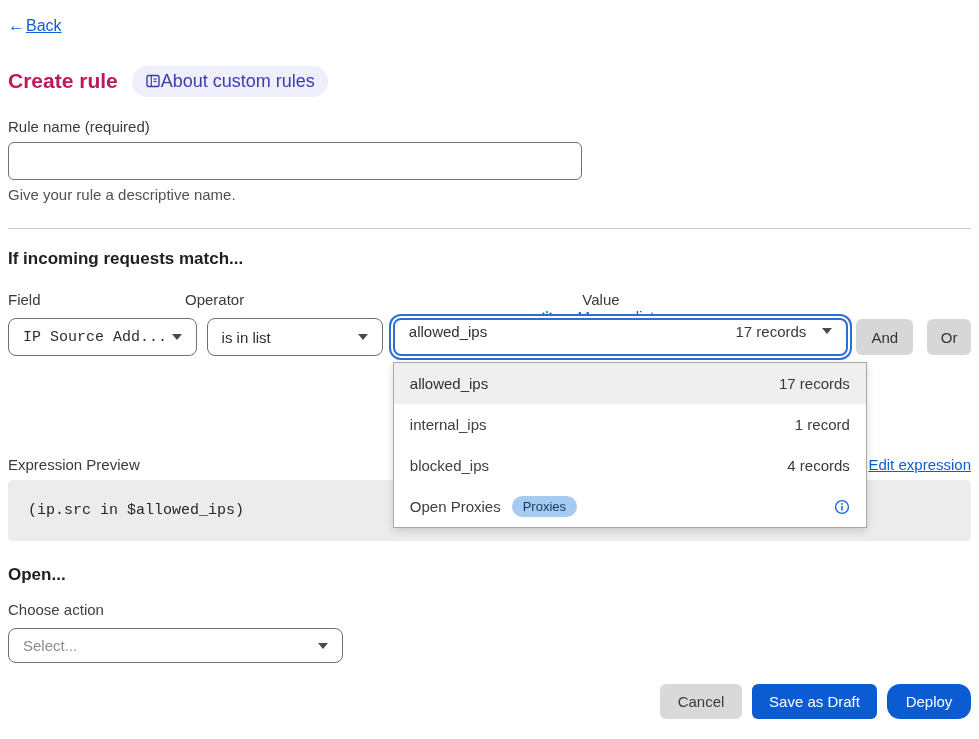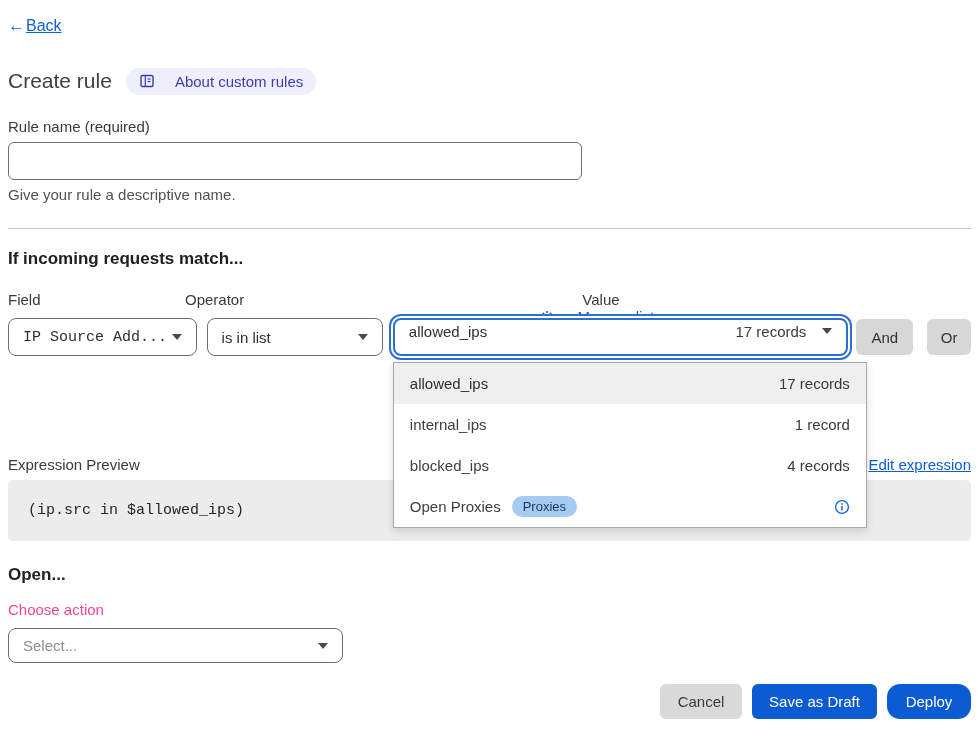--- a/index.html
+++ b/index.html
@@ -7,23 +7,23 @@
   body { font-family:"Liberation Sans", sans-serif; color:#2b2b2b; }
   .container { position:relative; width:979px; height:739px; background:#fff; padding:16px 8px 0 8px; overflow:hidden; }
 
   
   .back-link { display:inline-flex; align-items:center; color:#1160d2; font-size:16px; cursor:pointer; }
   .back-arrow { text-decoration:none; margin-right:1px; font-size:17px; }
   .back-text { text-decoration:underline; }
 
   
   .title-row { display:flex; align-items:center; gap:14px; margin-top:30px; height:30px; }
-  .page-title { font-size:21px; font-weight:400; color:#404040; }
-  .about-badge { display:inline-flex; align-items:center; gap:20px; background:#efeefb; color:#3c3cb0;
-                 border-radius:15px; padding:5px 13px; font-size:15px; cursor:pointer; }
+  .page-title { font-size:21px; font-weight:700; color:#be185d; }
+  .about-badge { display:inline-flex; align-items:center; gap:0; background:#efeefb; color:#3c3cb0;
+                 border-radius:15px; padding:5px 13px; font-size:18px; cursor:pointer; }
 
   
   .field-label { margin-top:22px; font-size:15px; color:#3a3a3a; height:18px; }
   .rule-name-input { display:block; margin-top:6px; width:574px; height:38px; border:1px solid #707070;
                      border-radius:6px; font-size:15px; padding:0 12px; color:#2b2b2b; outline:none;
                      font-family:"Liberation Sans", sans-serif; }
   .helper-text { margin-top:6px; font-size:15px; color:#515151; height:18px; }
 
   hr.divider { border:none; border-top:1px solid #c8c8c8; margin-top:24px; }
 
@@ -66,21 +66,21 @@
   
   .expr-row { display:flex; justify-content:space-between; align-items:center; margin-top:99px; height:18px; }
   .expr-label { font-size:15px; color:#3a3a3a; }
   .edit-link { font-size:15px; color:#0e5dd3; text-decoration:underline; cursor:pointer; }
   .expr-box { margin-top:7px; height:61px; background:#ececec; border-radius:5px; display:flex; align-items:center;
               padding:0 20px; }
   .expr-code { font-family:"Liberation Mono", monospace; font-size:15px; color:#272727; }
 
   
   .then-heading { margin-top:24px; font-size:17px; font-weight:700; color:#202020; height:20px; }
-  .action-label { margin-top:16px; font-size:15px; color:#ec4899; height:18px; }
+  .action-label { margin-top:16px; font-size:15px; color:#404040; height:18px; }
   .sel-action { margin-top:9px; width:335px; height:35px; }
   .sel-action .placeholder { color:#8c8c8c; }
 
   
   .footer { display:flex; justify-content:flex-end; align-items:center; gap:10px; margin-top:21px; }
   .btn { height:35px; border:none; border-radius:6px; font-size:15px; font-family:"Liberation Sans", sans-serif; cursor:pointer; }
   .btn-cancel { width:82px; background:#d9d9d9; color:#3a3a3a; }
   .btn-primary { background:#0b5bd3; color:#ffffff; }
   .btn-save { width:125px; }
   .btn-deploy { width:84px;border-radius:13px; }

